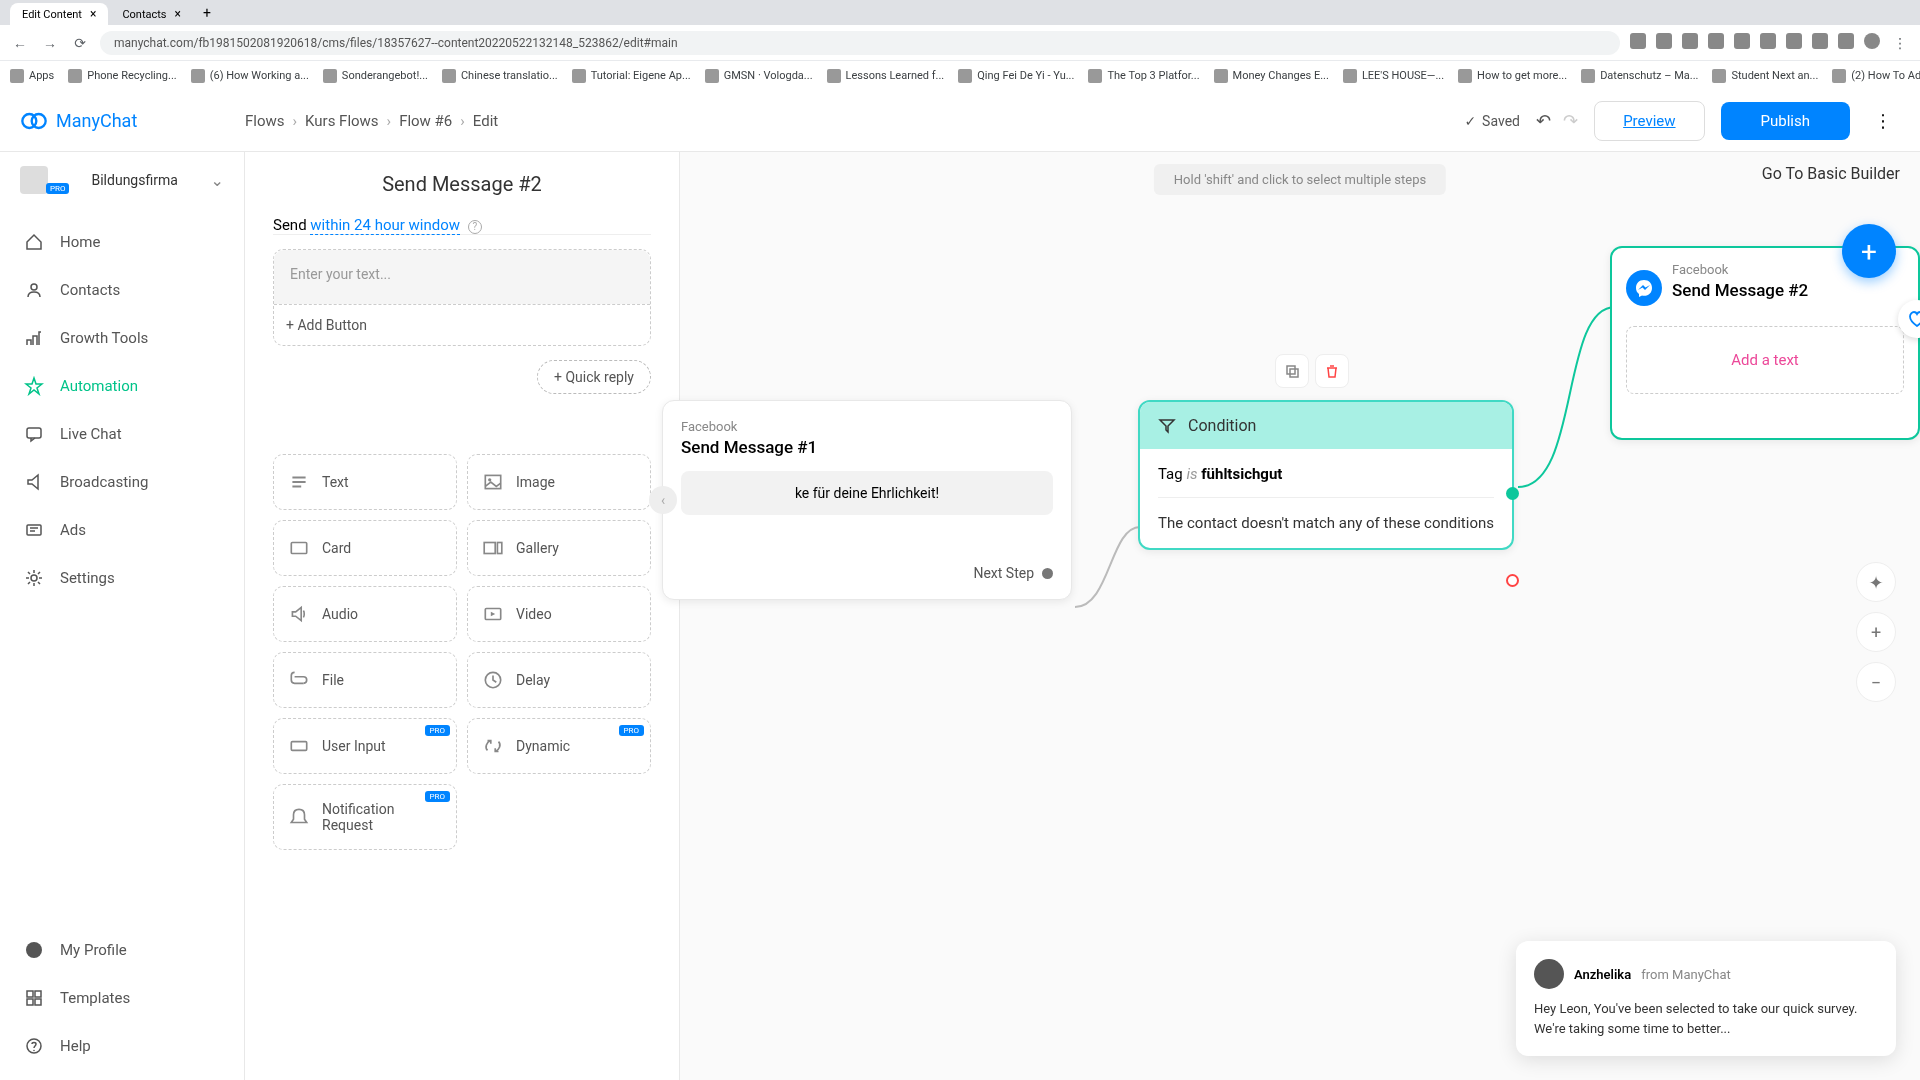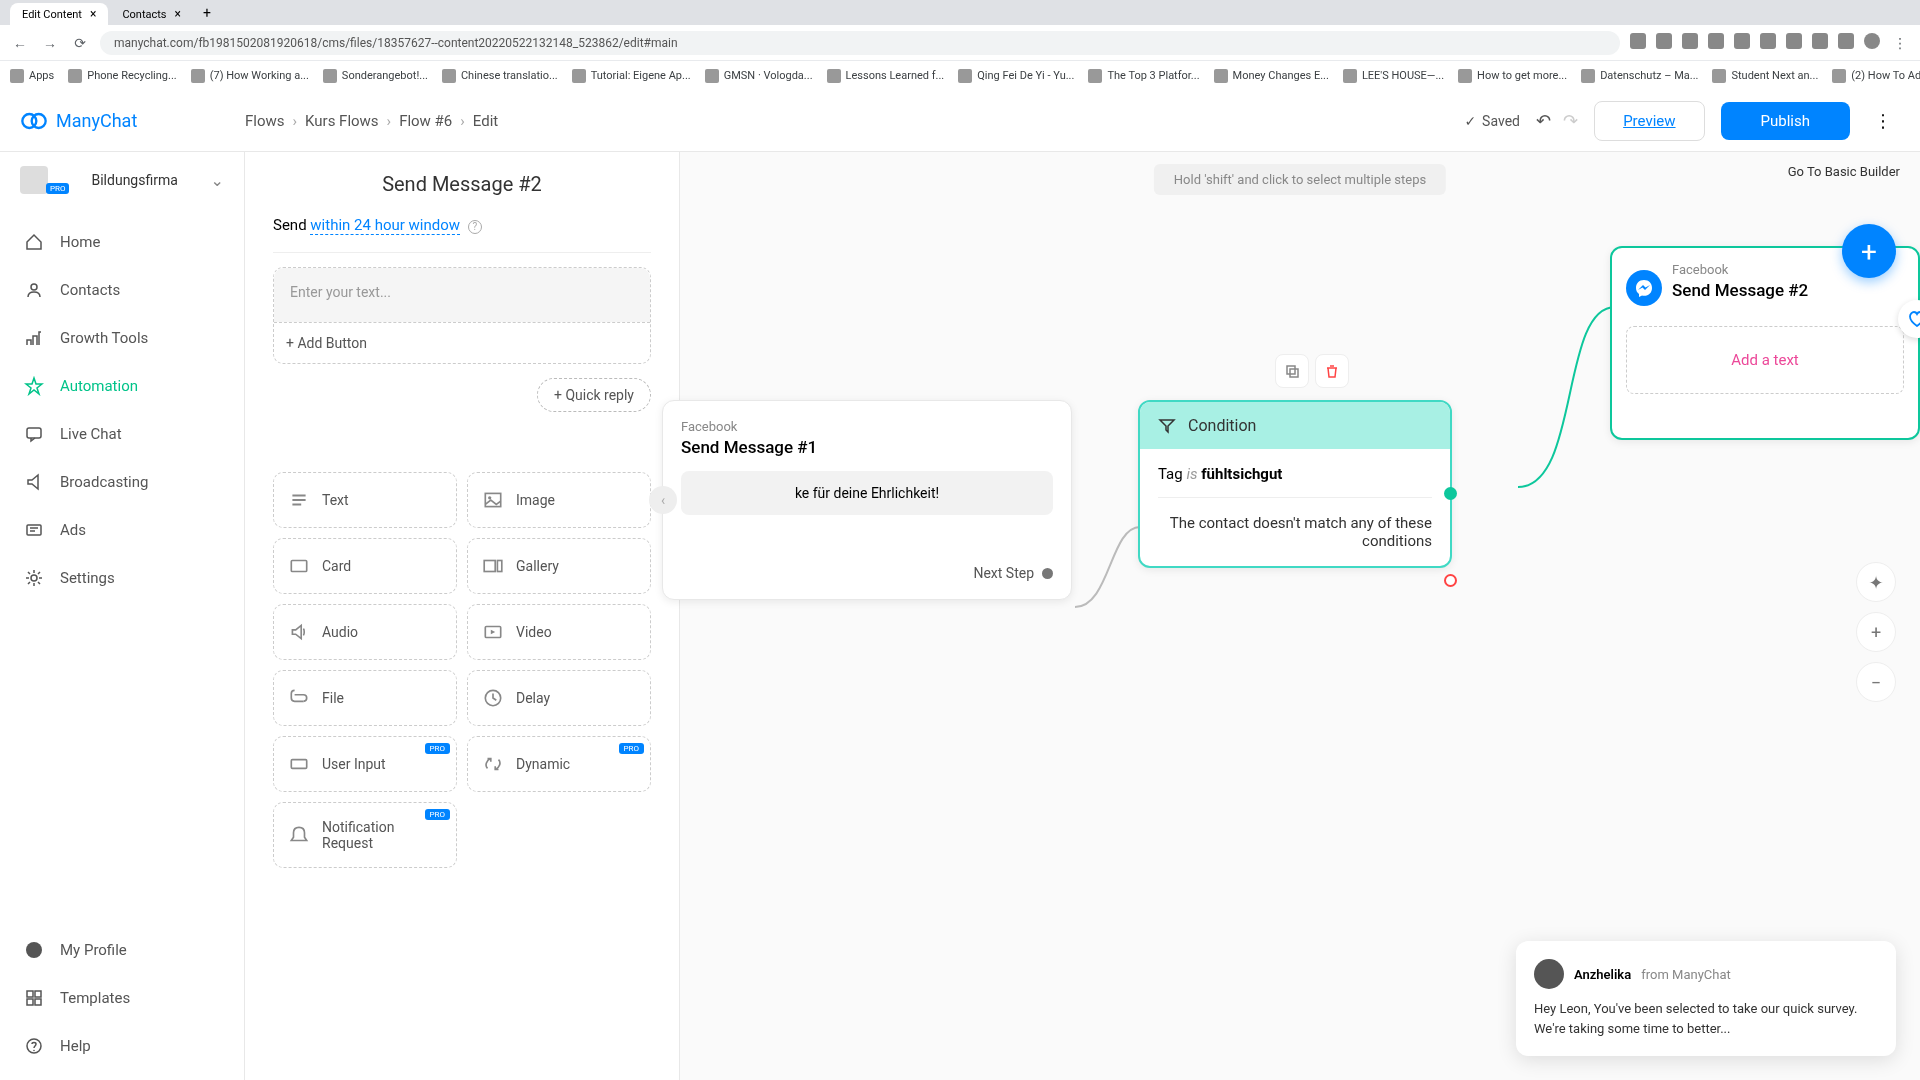--- a/index.html
+++ b/index.html
@@ -47,53 +47,53 @@
 .ws-chevron { color: #888; }
 .nav-list { padding: 10px 0; }
 .nav-item { display: flex; align-items: center; padding: 14px 24px; gap: 16px; font-size: 15px; color: #555; cursor: pointer; }
 .nav-item.active { color: #00c389; }
 .nav-icon { width: 20px; height: 20px; display: flex; align-items: center; justify-content: center; }
 .nav-bottom { position: absolute; bottom: 10px; width: 100%; }
 
 
 .edit-panel { position: absolute; left: 245px; top: 152px; width: 435px; height: calc(100% - 152px); background: #fff; border-right: 1px solid #e8e8e8; padding: 20px 28px; overflow-y: auto; }
 .panel-title { font-size: 20px; text-align: center; margin-bottom: 20px; color: #333; font-weight: 400; }
-.send-window { font-size: 15px; margin-bottom: 18px; }
+.send-window { font-size: 15px; }
 .send-window .link { color: #0084ff; border-bottom: 1px dashed #0084ff; }
 .info-icon { display: inline-block; width: 14px; height: 14px; border: 1px solid #aaa; border-radius: 50%; font-size: 10px; text-align: center; color: #aaa; margin-left: 4px; }
 .hr-thin { border: none; border-top: 1px solid #eee; margin-bottom: 14px; }
 .text-block { border: 1px dashed #ccc; border-radius: 10px; padding: 0; margin-bottom: 14px; }
 .text-input-area { background: #f5f5f5; border-radius: 10px 10px 0 0; padding: 16px; font-size: 14px; color: #999; min-height: 54px; }
 .add-button-row { text-align: left; padding: 12px; font-size: 14px; color: #555; border-top: 1px dashed #ccc; }
 .quick-reply-btn { float: right; border: 1px dashed #bbb; border-radius: 18px; padding: 8px 16px; font-size: 14px; color: #555; margin-bottom: 60px; }
 .content-grid { display: grid; grid-template-columns: 1fr 1fr; gap: 10px; clear: both; margin-top: 80px; }
 .content-btn { border: 1px dashed #ccc; border-radius: 10px; padding: 16px 14px; display: flex; align-items: center; gap: 12px; font-size: 14px; color: #555; position: relative; }
 .content-btn .ci { width: 22px; height: 22px; display: flex; align-items: center; justify-content: center; color: #888; }
 .pro-tag { position: absolute; top: 6px; right: 6px; background: #0084ff; color: #fff; font-size: 8px; padding: 1px 5px; border-radius: 3px; }
 
 
 .canvas { position: absolute; left: 680px; top: 152px; right: 0; bottom: 0; background: #fafafa; }
 .hint-bar { position: absolute; top: 12px; left: 50%; transform: translateX(-50%); background: rgba(0,0,0,0.04); padding: 8px 20px; border-radius: 6px; font-size: 13px; color: #888; }
-.goto-basic { position: absolute; top: 12px; right: 20px; font-size: 13px; color: #333; }
+.goto-basic { position: absolute; top: 12px; right: 20px; font-size: 16px; color: #333; }
 
 
 .node { position: absolute; background: #fff; border-radius: 12px; box-shadow: 0 2px 8px rgba(0,0,0,0.08); border: 1px solid #e8e8e8; }
 .node-msg1 { left: -18px; top: 248px; width: 410px; padding: 18px; }
 .node-header { font-size: 13px; color: #888; margin-bottom: 3px; }
 .node-title { font-size: 17px; font-weight: 500; margin-bottom: 14px; }
 .msg-bubble { background: #f2f2f2; border-radius: 8px; padding: 14px; font-size: 14px; text-align: center; margin-bottom: 50px; }
 .next-step { text-align: right; font-size: 14px; color: #555; display: flex; justify-content: flex-end; align-items: center; gap: 8px; }
 .port { width: 11px; height: 11px; background: #777; border-radius: 50%; }
 .collapse-btn { position: absolute; left: -14px; top: 50%; transform: translateY(-50%); width: 28px; height: 28px; background: #eee; border-radius: 50%; display: flex; align-items: center; justify-content: center; color: #aaa; font-size: 14px; }
 
 .node-toolbar { position: absolute; left: 595px; top: 202px; display: flex; gap: 6px; }
 .tb-btn { width: 34px; height: 34px; background: #fff; border: 1px solid #eee; border-radius: 8px; display: flex; align-items: center; justify-content: center; }
 .tb-btn.delete { color: #ff4444; }
 
-.node-condition { left: 458px; top: 248px; width: 314px; border: 2px solid #40d9c4; }
+.node-condition { left: 458px; top: 248px; width: 376px; border: 2px solid #40d9c4; }
 .cond-header { background: #a8f0e4; border-radius: 10px 10px 0 0; padding: 14px 18px; display: flex; align-items: center; gap: 12px; font-size: 16px; color: #333; }
 .cond-body { padding: 16px 18px; }
 .cond-rule { font-size: 15px; padding-bottom: 14px; border-bottom: 1px solid #eee; }
 .cond-rule .is { color: #999; font-style: italic; }
 .cond-else { padding-top: 16px; font-size: 15px; text-align: right; color: #333; }
 .port-green { position: absolute; right: -7px; top: 85px; width: 13px; height: 13px; background: #0dc79c; border-radius: 50%; }
 .port-red { position: absolute; right: -7px; top: 172px; width: 13px; height: 13px; background: #fff; border: 2px solid #ff4444; border-radius: 50%; }
 
 .node-msg2 { left: 930px; top: 94px; width: 310px; border: 2px solid #0dc79c; padding: 14px; }
 .fb-icon { width: 36px; height: 36px; background: #0084ff; border-radius: 50%; display: inline-flex; align-items: center; justify-content: center; color: #fff; font-size: 18px; }
@@ -154,21 +154,21 @@
       <div class="bookmark-item">
         <div class="bm-icon"></div>
         <span>Apps</span>
       </div>
       <div class="bookmark-item">
         <div class="bm-icon"></div>
         <span>Phone Recycling...</span>
       </div>
       <div class="bookmark-item">
         <div class="bm-icon"></div>
-        <span>(7) How Working a...</span>
+        <span>(6) How Working a...</span>
       </div>
       <div class="bookmark-item">
         <div class="bm-icon"></div>
         <span>Sonderangebot!...</span>
       </div>
       <div class="bookmark-item">
         <div class="bm-icon"></div>
         <span>Chinese translatio...</span>
       </div>
       <div class="bookmark-item">

